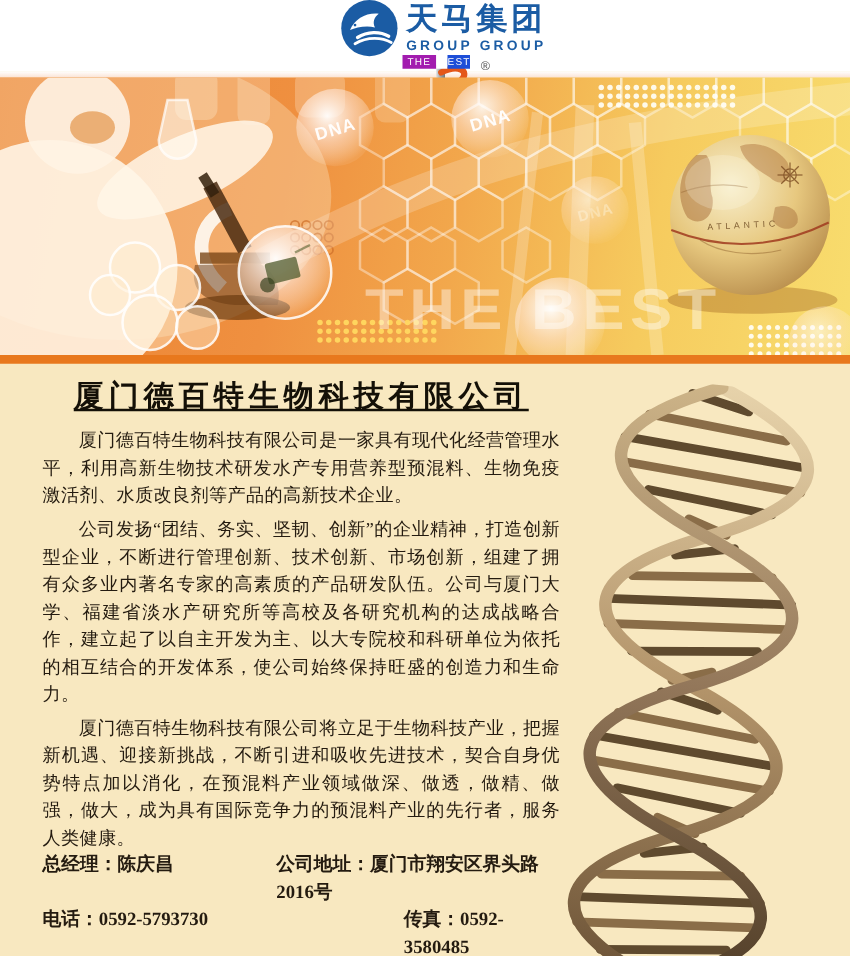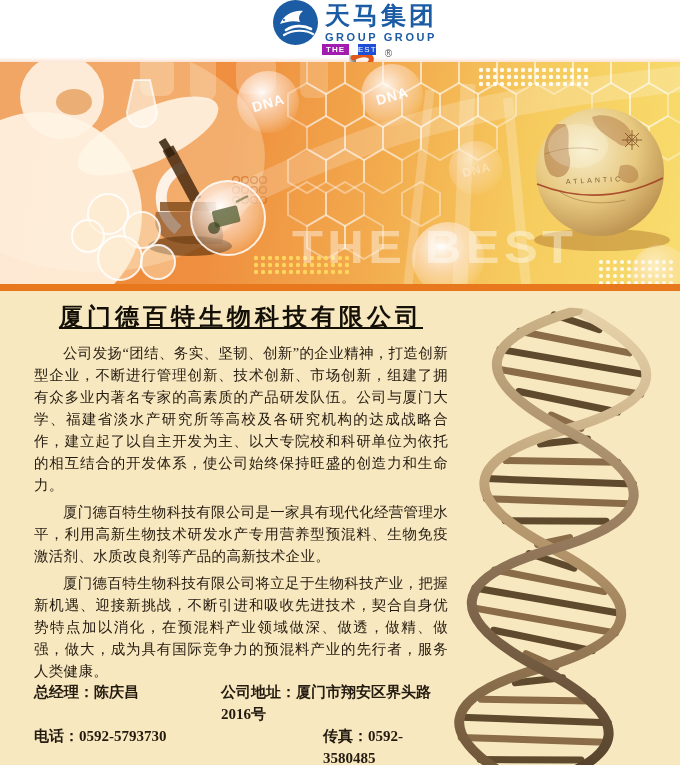--- a/index.html
+++ b/index.html
@@ -14,21 +14,21 @@
   .brand-cn{font-size:25px;font-weight:bold;color:#1b5ca4;letter-spacing:3px;line-height:26px;
             font-family:"Liberation Serif","DejaVu Serif",serif;}
   .brand-en{font-size:11px;font-weight:bold;color:#1b5ca4;letter-spacing:2.6px;line-height:12px;margin-top:2px;}
   .vdiv{width:1px;height:38px;background:#c9ccd2;margin:0 14px 0 12px;}
   .best{position:relative;width:70px;height:46px;margin-top:2px;}
   .best .cross-v{position:absolute;left:29px;top:0;width:7px;height:40px;
                  background:linear-gradient(90deg,#d9dcde,#97a0a6 55%,#6e797f);}
   .best .cross-h{position:absolute;left:2px;top:17px;width:66px;height:4px;
                  background:linear-gradient(180deg,#dfe2e4,#8f989e);}
   .best .bars{position:absolute;left:2px;bottom:2px;width:66px;height:11px;display:flex;}
-  .best .the{width:27px;background:#a21caf;color:#fff;font-size:8px;font-weight:bold;
+  .best .the{width:27px;background:#a21caf;color:#fff;font-size:8px;font-weight:normal;
              text-align:center;line-height:11px;letter-spacing:1px;}
   .best .bargap{width:9px;background:#fff;}
   .best .est{width:18px;background:#1d4ed8;color:#fff;font-size:8px;font-weight:normal;
              text-align:center;line-height:11px;letter-spacing:1px;}
   .best .reg{position:absolute;right:-2px;top:-4px;font-size:10px;color:#555;}
 
   .header-strip{height:5px;background:linear-gradient(180deg,#ffffff,#fbe3d4);}
 
   
   .hero{position:relative;height:222px;overflow:hidden;
@@ -433,22 +433,22 @@
             <line x1="168.2" y1="449" x2="67.8" y2="459" stroke="#5f4a2e" stroke-width="7"></line>
             <line x1="133.6" y1="469" x2="102.4" y2="479" stroke="#8a6d48" stroke-width="7"></line>
           </g>
         <path d="M118,2 C218,42 218,82 118,122 C18,162 18,202 118,242 C218,282 218,322 118,362 C18,402 18,442 118,482" fill="none" stroke="url(#strandA)" stroke-width="10" stroke-linecap="round"></path>
         <path d="M118,2 C18,42 18,82 118,122 C218,162 218,202 118,242 C18,282 18,322 118,362 C218,402 218,442 118,482" fill="none" stroke="url(#strandB)" stroke-width="10" stroke-linecap="round"></path>
       </svg>
     </div>
 
     <div class="copy">
       <h1 class="page-title">厦门德百特生物科技有限公司</h1>
+      <p>厦门德百特生物科技有限公司是一家具有现代化经营管理水平，利用高新生物技术研发水产专用营养型预混料、生物免疫激活剂、水质改良剂等产品的高新技术企业。</p>
       <p>公司发扬“团结、务实、坚韧、创新”的企业精神，打造创新型企业，不断进行管理创新、技术创新、市场创新，组建了拥有众多业内著名专家的高素质的产品研发队伍。公司与厦门大学、福建省淡水产研究所等高校及各研究机构的达成战略合作，建立起了以自主开发为主、以大专院校和科研单位为依托的相互结合的开发体系，使公司始终保持旺盛的创造力和生命力。</p>
-      <p>厦门德百特生物科技有限公司是一家具有现代化经营管理水平，利用高新生物技术研发水产专用营养型预混料、生物免疫激活剂、水质改良剂等产品的高新技术企业。</p>
       <p>厦门德百特生物科技有限公司将立足于生物科技产业，把握新机遇、迎接新挑战，不断引进和吸收先进技术，契合自身优势特点加以消化，在预混料产业领域做深、做透，做精、做强，做大，成为具有国际竞争力的预混料产业的先行者，服务人类健康。</p>
     </div>
 
     <div class="contact">
       <div class="row">
         <span class="c1"><span>总经理：</span><span>陈庆昌</span></span>
         <span><span>公司地址：</span><span>厦门市翔安区界头路2016号</span></span>
       </div>
       <div class="row">
         <span class="c2"><span>电话：</span><span>0592-5793730</span></span>

